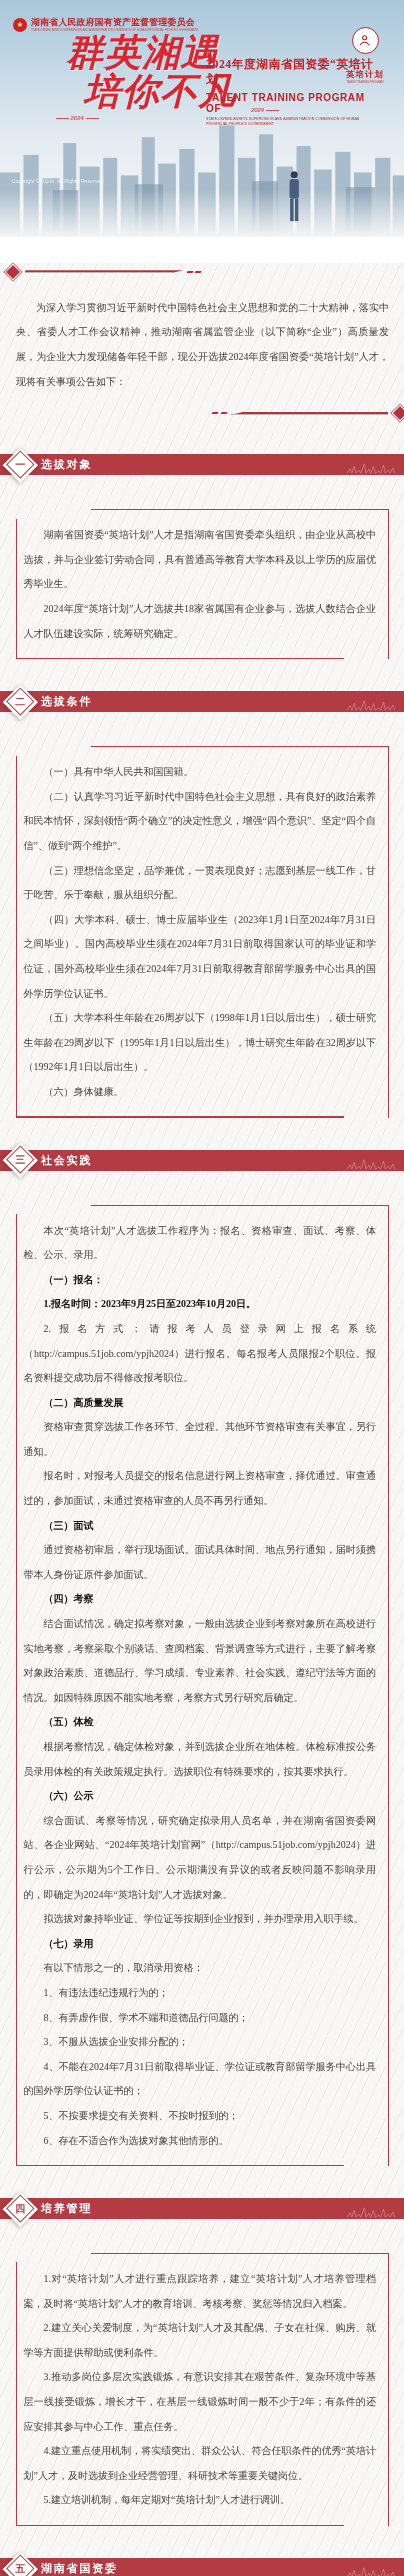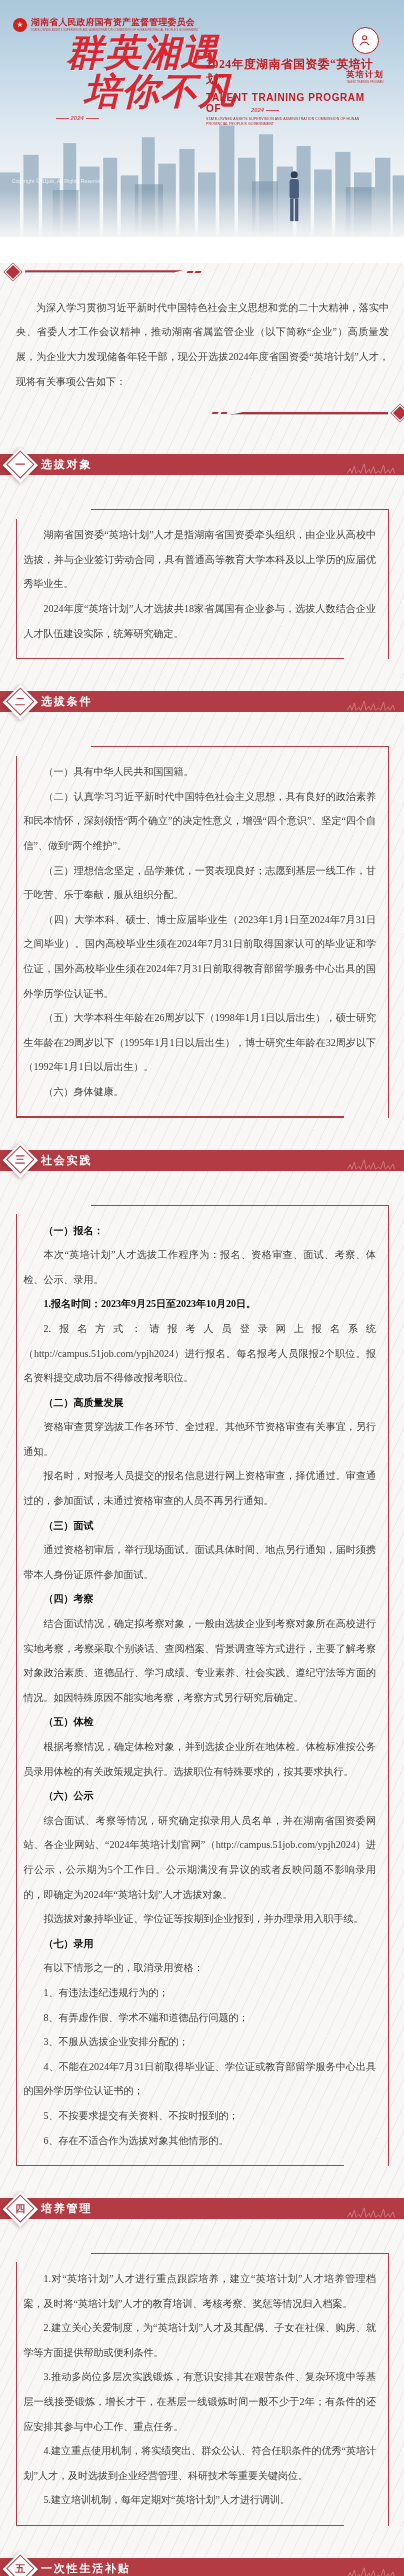--- a/index.html
+++ b/index.html
@@ -258,22 +258,22 @@
           <svg class="head-doodle" width="54" height="16.4" viewBox="0 0 92 28">
             <path d="M2 26 l5 -8 3 8 4 -12 3 12 5 -5 3 5 6 -16 3 16 5 -7 3 7 5 -11 3 11 6 -4 3 4 5 -14 3 14 5 -6 3 6 5 -9 3 9" fill="none" stroke="#f4cfcf" stroke-width="1.2"></path>
           </svg>
         </div>
         <div class="card">
           <div class="f-top"></div>
             <div class="f-right"></div>
             <div class="f-bottom"></div>
             <div class="f-left"></div>
           <div>
+              <p class="para">本次“英培计划”人才选拔工作程序为：报名、资格审查、面试、考察、体检、公示、录用。</p>
               <p class="para bold">（一）报名：</p>
-              <p class="para">本次“英培计划”人才选拔工作程序为：报名、资格审查、面试、考察、体检、公示、录用。</p>
               <p class="para bold">1.报名时间：2023年9月25日至2023年10月20日。</p>
               <p class="para">2.报名方式：请报考人员登录网上报名系统（http://campus.51job.com/ypjh2024）进行报名。每名报考人员限报2个职位。报名资料提交成功后不得修改报考职位。</p>
               <p class="para bold">（二）高质量发展</p>
               <p class="para">资格审查贯穿选拔工作各环节、全过程。其他环节资格审查有关事宜，另行通知。</p>
               <p class="para">报名时，对报考人员提交的报名信息进行网上资格审查，择优通过。审查通过的，参加面试，未通过资格审查的人员不再另行通知。</p>
               <p class="para bold">（三）面试</p>
               <p class="para">通过资格初审后，举行现场面试。面试具体时间、地点另行通知，届时须携带本人身份证原件参加面试。</p>
               <p class="para bold">（四）考察</p>
               <p class="para">结合面试情况，确定拟考察对象，一般由选拔企业到考察对象所在高校进行实地考察，考察采取个别谈话、查阅档案、背景调查等方式进行，主要了解考察对象政治素质、道德品行、学习成绩、专业素养、社会实践、遵纪守法等方面的情况。如因特殊原因不能实地考察，考察方式另行研究后确定。</p>
               <p class="para bold">（五）体检</p>
@@ -316,21 +316,21 @@
               <p class="para">5.建立培训机制，每年定期对“英培计划”人才进行调训。</p>
             </div>
         </div>
       </section>
 
       <section>
         <div class="sec-head">
           <div class="sec-dmd">
             <span class="sec-num">五</span>
           </div>
-          <span class="title">一次性生活补贴</span>
+          <span class="title">湖南省国资委</span>
           <svg class="head-doodle" width="54" height="16.4" viewBox="0 0 92 28">
             <path d="M2 26 l5 -8 3 8 4 -12 3 12 5 -5 3 5 6 -16 3 16 5 -7 3 7 5 -11 3 11 6 -4 3 4 5 -14 3 14 5 -6 3 6 5 -9 3 9" fill="none" stroke="#f4cfcf" stroke-width="1.2"></path>
           </svg>
         </div>
 
       </section>
 
     </div>
 
   </div>

